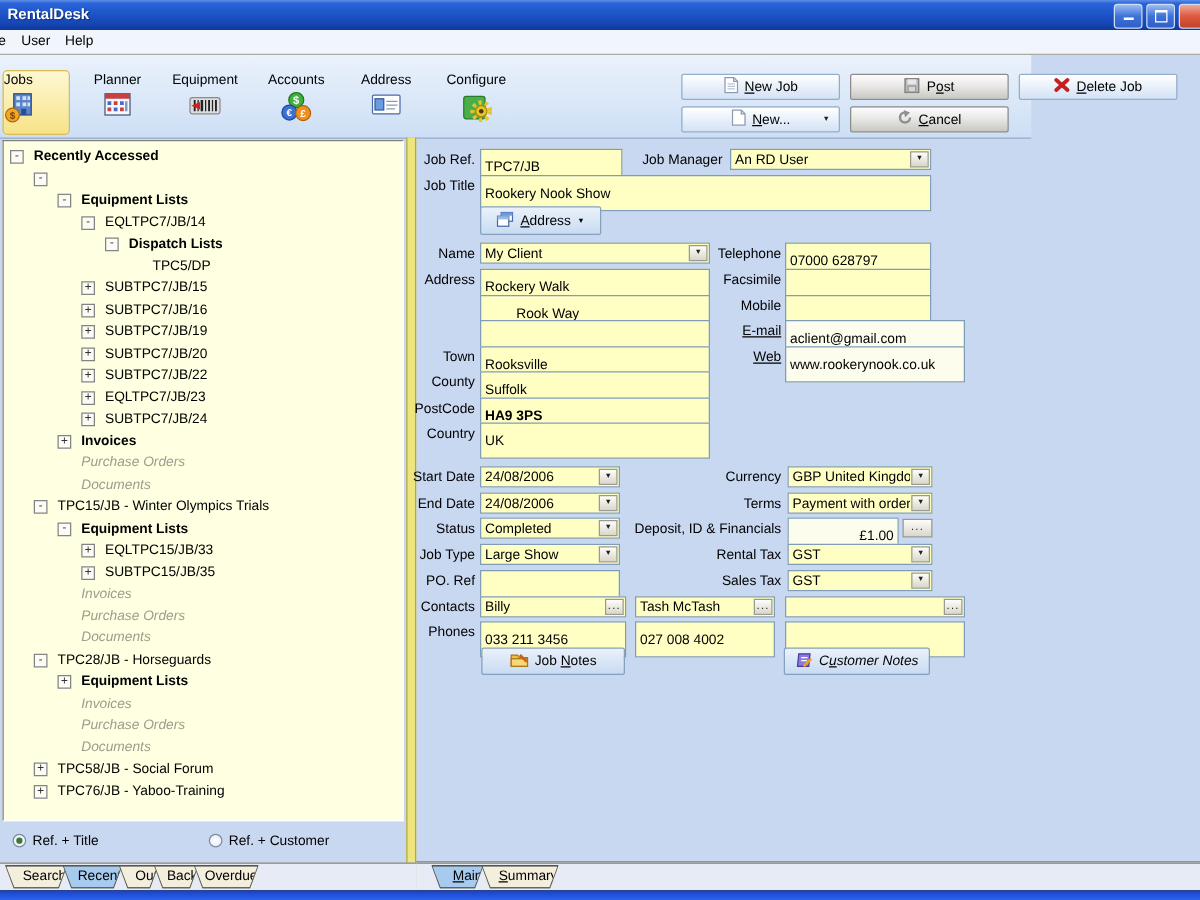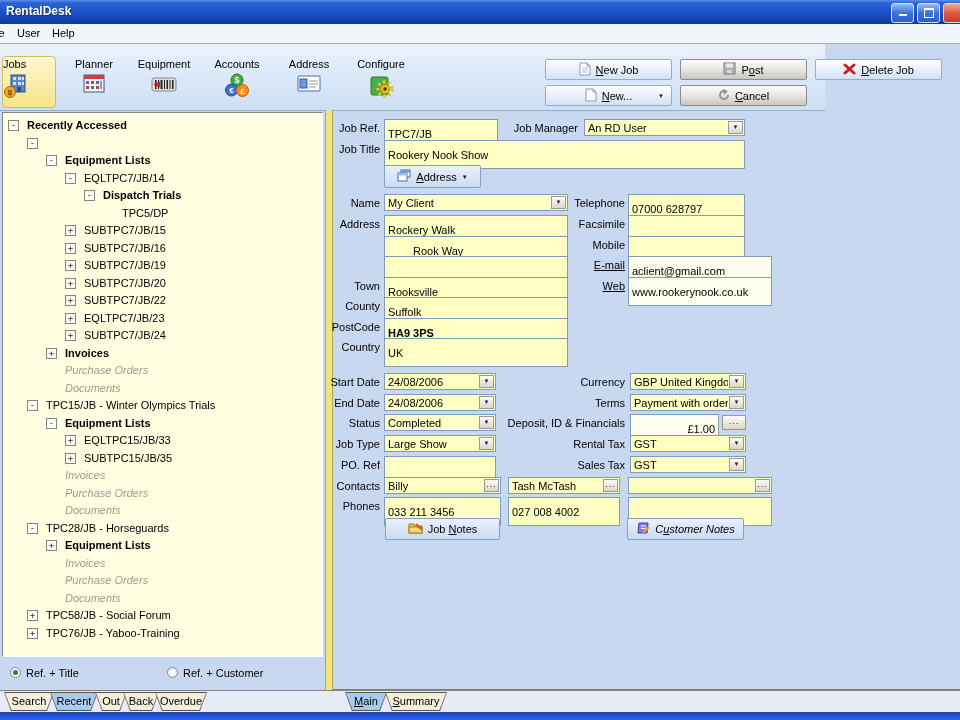--- a/index.html
+++ b/index.html
@@ -65,21 +65,21 @@
     border:1px solid #7C8CA0;background:radial-gradient(#FFFFFF,#E4EAF2);box-sizing:border-box}
   .radio.on::after{content:"";position:absolute;left:2px;top:2px;width:5px;height:5px;
     border-radius:50%;background:#3C7838}
   .radiolabel{position:absolute;height:14px;line-height:14px}
 
   
   .tabstrip{top:690px;height:22px;background:#E6EBF5;border-top:1px solid #82827A;box-sizing:border-box}
   .tab{position:absolute;top:1px;height:19px}
   .tab .outer{position:absolute;inset:0;background:#55554A;
     clip-path:polygon(0 0,100% 0,calc(100% - 7px) 100%,7px 100%)}
-  .tab .inner{position:absolute;inset:1px;background:#F4EFDC;text-align:center;
+  .tab .inner{position:absolute;inset:1px;background:#F4EFDC;text-align:right;
     line-height:16px;clip-path:polygon(0 0,100% 0,calc(100% - 6.5px) 100%,6.5px 100%)}
   .tab.active .inner{background:#A6CBEF}
 
   
   #formpane{left:333px;top:110px;width:627px;height:580px}
   .flabel{position:absolute;height:14px;line-height:14px;text-align:right}
   .lblL{left:-6px;width:53px}
   .lblR{left:157px;width:135px}
   .linklbl{text-decoration:underline}
   .fld{position:absolute;height:29px;box-sizing:border-box;margin:0;
@@ -282,21 +282,21 @@
     <div class="trow" style="padding-left: 43px;">
       <span class="tglyph">-</span>
       <span class="tlabel b">Equipment Lists</span>
     </div>
     <div class="trow" style="padding-left: 62px;">
       <span class="tglyph">-</span>
       <span class="tlabel">EQLTPC7/JB/14</span>
     </div>
     <div class="trow" style="padding-left: 81px;">
       <span class="tglyph">-</span>
-      <span class="tlabel b">Dispatch Trials</span>
+      <span class="tlabel b">Dispatch Lists</span>
     </div>
     <div class="trow" style="padding-left: 100px;">
       <span class="tspacer"></span>
       <span class="tlabel">TPC5/DP</span>
     </div>
     <div class="trow" style="padding-left: 62px;">
       <span class="tglyph">+</span>
       <span class="tlabel">SUBTPC7/JB/15</span>
     </div>
     <div class="trow" style="padding-left: 62px;">

